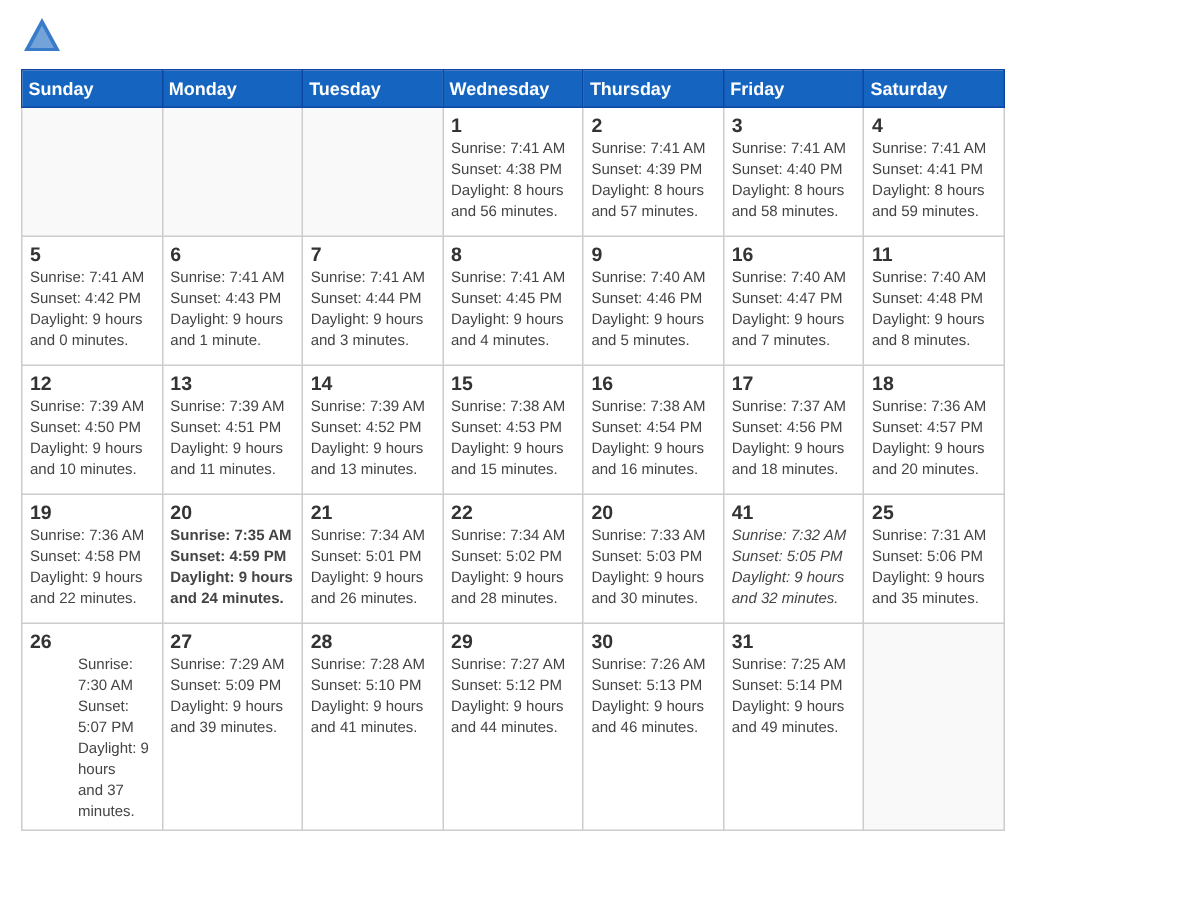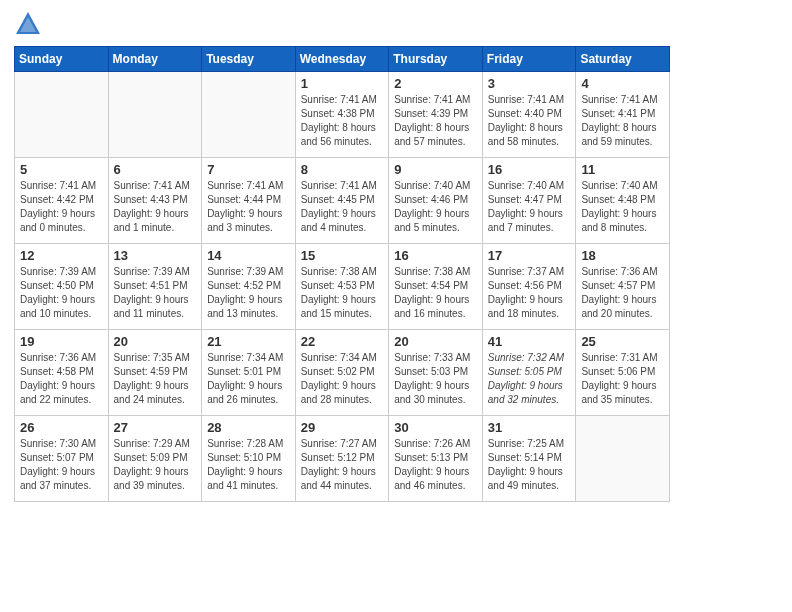--- a/index.html
+++ b/index.html
@@ -267,21 +267,21 @@
         <tr>
           <td>
             <span class="day-number">19</span>
             <div class="day-info" style="white-space: pre-line;">Sunrise: 7:36 AM
 Sunset: 4:58 PM
 Daylight: 9 hours
 and 22 minutes.</div>
           </td>
           <td>
             <span class="day-number">20</span>
-            <div class="day-info" style="white-space: pre-line;">Sunrise: 7:35 AM
+            <div class="day-info" style="white-space: pre-line; font-weight: bold;">Sunrise: 7:35 AM
 Sunset: 4:59 PM
 Daylight: 9 hours
 and 24 minutes.</div>
           </td>
           <td>
             <span class="day-number">21</span>
             <div class="day-info" style="white-space: pre-line;">Sunrise: 7:34 AM
 Sunset: 5:01 PM
 Daylight: 9 hours
 and 26 minutes.</div>
@@ -311,21 +311,21 @@
             <span class="day-number">25</span>
             <div class="day-info" style="white-space: pre-line;">Sunrise: 7:31 AM
 Sunset: 5:06 PM
 Daylight: 9 hours
 and 35 minutes.</div>
           </td>
         </tr>
         <tr>
           <td>
             <span class="day-number">26</span>
-            <div class="day-info" style="white-space: pre-line;">Sunrise: 7:30 AM
+            <div class="day-info" style="white-space: pre-line; margin-left: 32px;">Sunrise: 7:30 AM
 Sunset: 5:07 PM
 Daylight: 9 hours
 and 37 minutes.</div>
           </td>
           <td>
             <span class="day-number">27</span>
             <div class="day-info" style="white-space: pre-line;">Sunrise: 7:29 AM
 Sunset: 5:09 PM
 Daylight: 9 hours
 and 39 minutes.</div>

